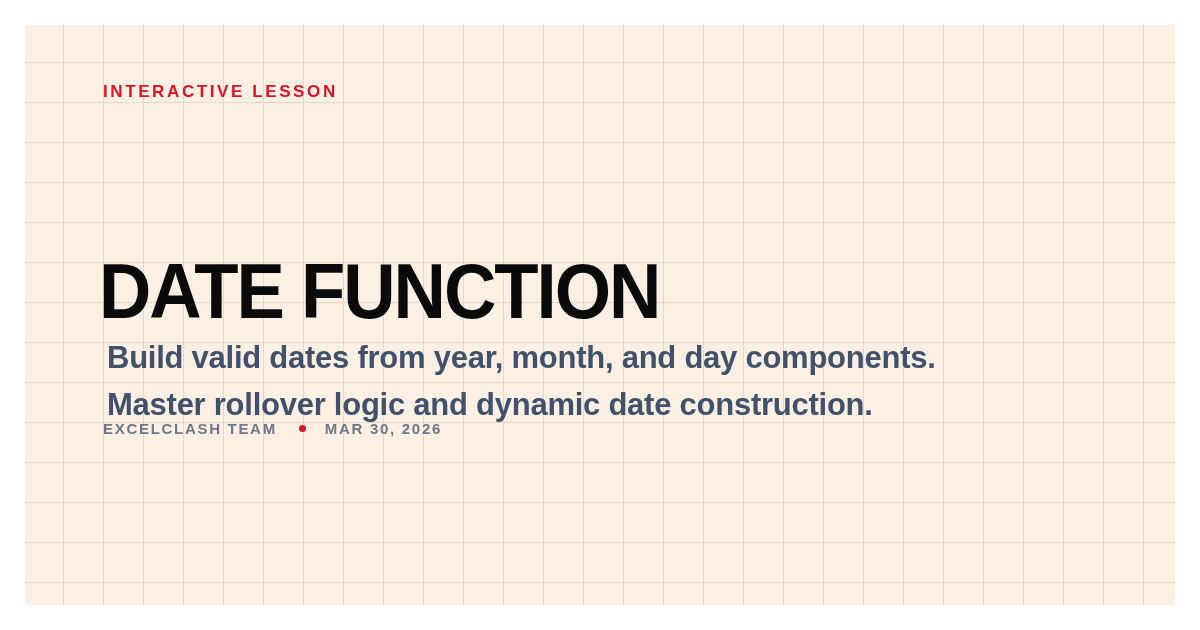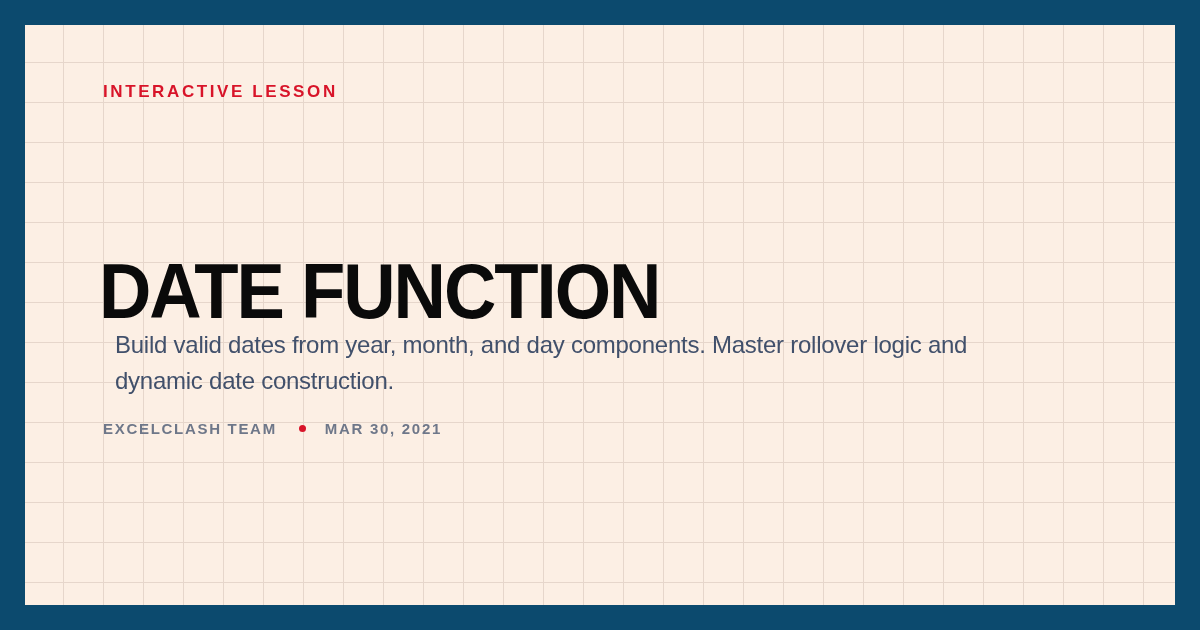--- a/index.html
+++ b/index.html
@@ -12,21 +12,21 @@
     overflow: hidden;
     font-family: "Liberation Sans", sans-serif;
     background: #191B36;
   }
 
   .card {
     position: relative;
     width: 1200px;
     height: 630px;
     box-sizing: border-box;
-    background: #0c4a6e;
+    background: #ffffff;
     padding: 25px;
   }
 
   .panel {
     position: relative;
     width: 100%;
     height: 100%;
     box-sizing: border-box;
     background-color: #FCEFE4;
     background-image:
@@ -67,24 +67,24 @@
     color: #0A0A0A;
     line-height: 1;
     white-space: nowrap;
     transform: scaleX(0.93);
     transform-origin: left top;
   }
 
   .desc {
     position: absolute;
     top: 278px;
-    left: 12px;
+    left: 4px;
     width: 900px;
-    font-size: 24px;
-    font-weight: normal;
+    font-size: 31px;
+    font-weight: bold;
     letter-spacing: -0.25px;
     color: #41506B;
     line-height: 1.52;
   }
 
   .meta {
     position: absolute;
     top: 396px;
     left: 0;
     display: flex;
@@ -152,19 +152,19 @@
 
       <div class="eyebrow">INTERACTIVE LESSON</div>
 
       <h1 class="title">DATE FUNCTION</h1>
 
       <p class="desc">Build valid dates from year, month, and day components. Master rollover logic and dynamic date construction.</p>
 
       <div class="meta">
         <span>EXCELCLASH TEAM</span>
         <span class="meta-dot"></span>
-        <span>MAR 30, 2021</span>
+        <span>MAR 30, 2026</span>
       </div>
 
 
     </div>
   </div>
 </div>
 
 </body></html>

